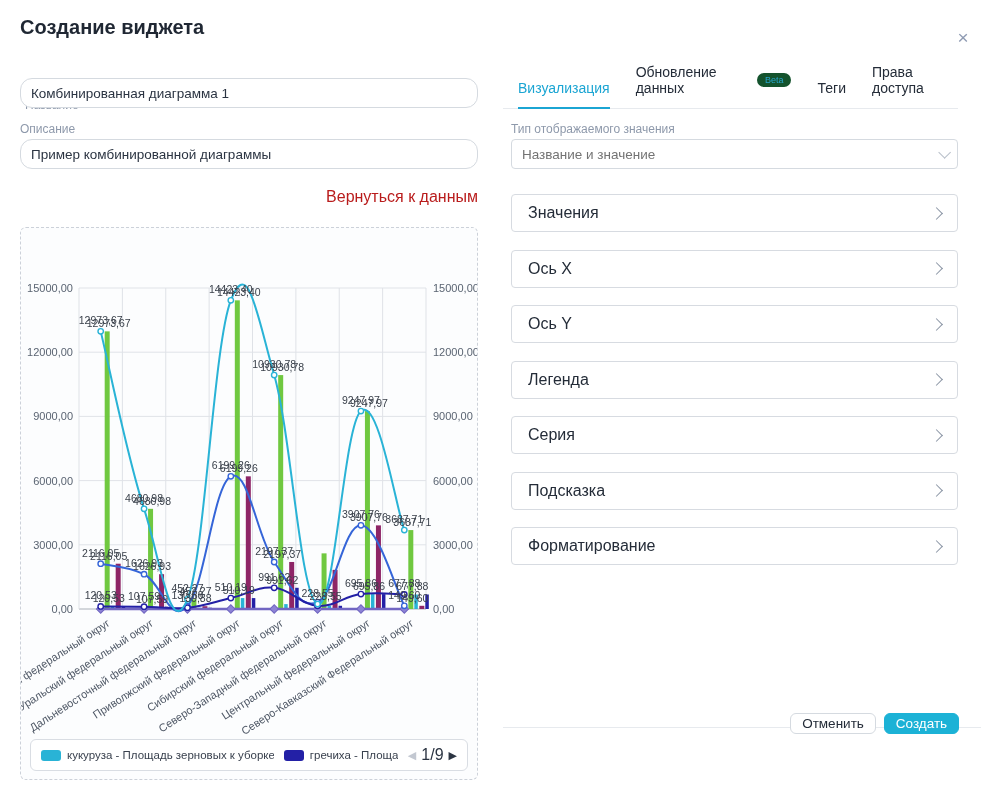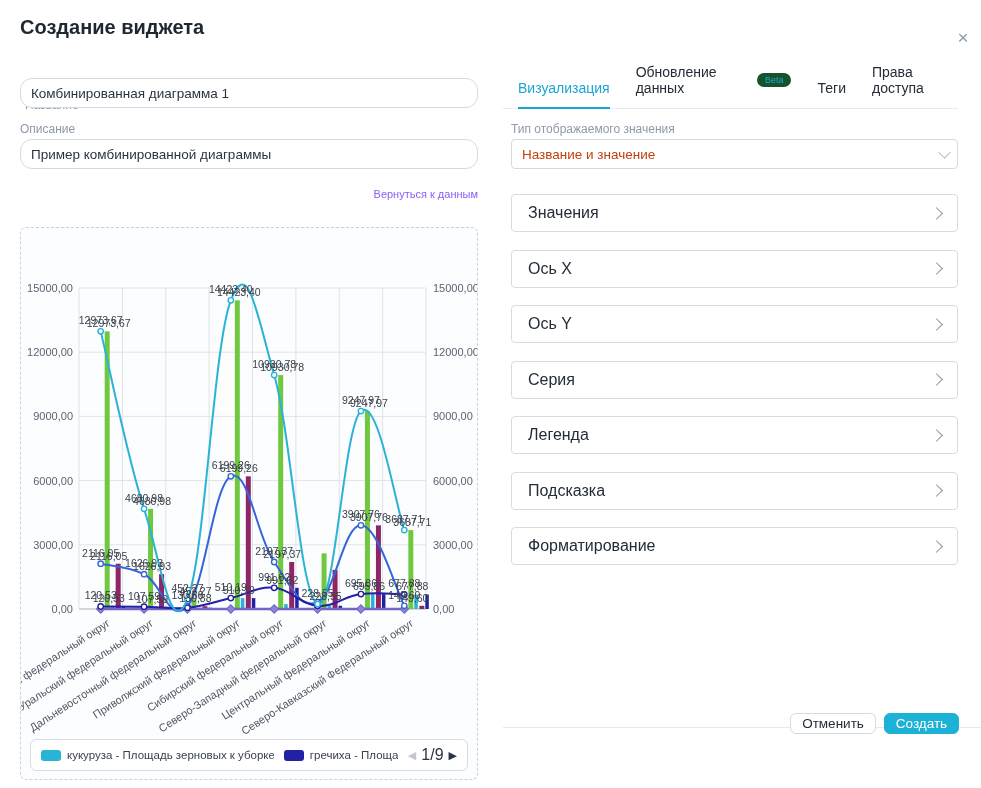--- a/index.html
+++ b/index.html
@@ -7,21 +7,21 @@
   .abs{position:absolute;}
   
   .modal-title{left:20px;top:16px;font-size:20px;font-weight:bold;color:#1f2733;}
   .close-btn{left:951px;top:26px;width:24px;height:24px;color:#8f9bb3;font-size:19px;
     display:flex;align-items:center;justify-content:center;cursor:pointer;}
   
   .field-label{font-size:12px;color:#8e99ab;}
   .text-input{left:20px;width:458px;height:30px;box-sizing:border-box;border:1px solid #d5dae0;
     border-radius:12px;padding:0 10px;font-size:13.5px;color:#2b3442;outline:none;
     font-family:"Liberation Sans","DejaVu Sans",sans-serif;background:#fff;}
-  .back-link{top:188px;left:20px;width:458px;text-align:right;font-size:11px;color:#8b5cf6;cursor:pointer;}
+  .back-link{top:188px;left:20px;width:458px;text-align:right;font-size:16px;color:#b91c1c;cursor:pointer;}
   
   .chart-card{left:20px;top:227px;width:458px;height:553px;box-sizing:border-box;
     border:1px dashed #ccd1d9;border-radius:6px;background:#fcfdfe;}
   .chart-card svg{position:absolute;left:0;top:0;}
   .legend-box{position:absolute;left:9px;right:9px;bottom:8px;height:32px;box-sizing:border-box;
     border:1px solid #d9dde3;border-radius:6px;background:#fff;display:flex;align-items:center;
     padding:0 10px;font-size:11.5px;color:#39414e;white-space:nowrap;overflow:hidden;}
   .legend-swatch{display:inline-block;width:20px;height:11px;border-radius:3px;margin:0 6px 0 0;flex:0 0 auto;}
   .legend-item{display:flex;align-items:center;margin-right:10px;overflow:hidden;}
   .legend-pager{margin-left:auto;display:flex;align-items:center;gap:5px;flex:0 0 auto;}
@@ -29,21 +29,21 @@
   .pager-next{color:#2b3442;font-size:11px;cursor:pointer;}
   .pager-page{font-size:16px;color:#2b3442;}
   
   .tabs-row{left:503px;top:64px;width:455px;display:flex;gap:26px;border-bottom:1px solid #e7eaee;
     padding-left:15px;box-sizing:border-box;align-items:flex-end;}
   .tab{font-size:14px;color:#242c38;padding-bottom:11px;cursor:pointer;display:flex;align-items:center;
     border-bottom:2.5px solid transparent;margin-bottom:-1px;}
   .tab.active{color:#1ba5d3;border-bottom-color:#1ba5d3;}
   .beta-badge{background:#14532d;color:#27a5cc;font-size:9px;padding:2px 8px;border-radius:9px;margin-left:7px;}
   .select-box{left:511px;top:139px;width:447px;height:30px;box-sizing:border-box;border:1px solid #d5dae0;
-    border-radius:4px;display:flex;align-items:center;padding:0 10px;font-size:13.5px;color:#c2410c;cursor:pointer;}
+    border-radius:4px;display:flex;align-items:center;padding:0 10px;font-size:13.5px;color:#737373;cursor:pointer;}
   .caret-down{margin-left:auto;width:8px;height:8px;border-right:1.5px solid #b9c0ca;border-bottom:1.5px solid #b9c0ca;
     transform:rotate(45deg) translateY(-3px);}
   .acc-list{left:511px;top:194px;width:447px;}
   .acc-item{height:38px;box-sizing:border-box;border:1px solid #d7dbe1;border-radius:4px;background:#fff;
     display:flex;align-items:center;padding:0 16px;font-size:16px;color:#242c38;cursor:pointer;margin-bottom:17.5px;}
   .chev-right{margin-left:auto;width:8px;height:8px;border-right:1.5px solid #8a94a4;border-top:1.5px solid #8a94a4;
     transform:rotate(45deg);}
   .footer-divider{left:503px;top:727px;width:478px;height:1px;background:#e7eaee;}
   .btn{position:absolute;top:713px;height:21px;box-sizing:border-box;border-radius:6px;font-size:13.5px;
     display:flex;align-items:center;justify-content:center;cursor:pointer;
@@ -261,25 +261,25 @@
     </div>
     <div class="acc-item">
       <span>Ось X</span>
       <span class="chev-right"></span>
     </div>
     <div class="acc-item">
       <span>Ось Y</span>
       <span class="chev-right"></span>
     </div>
     <div class="acc-item">
+      <span>Легенда</span>
+      <span class="chev-right"></span>
+    </div>
+    <div class="acc-item">
       <span>Серия</span>
-      <span class="chev-right"></span>
-    </div>
-    <div class="acc-item">
-      <span>Легенда</span>
       <span class="chev-right"></span>
     </div>
     <div class="acc-item">
       <span>Подсказка</span>
       <span class="chev-right"></span>
     </div>
     <div class="acc-item">
       <span>Форматирование</span>
       <span class="chev-right"></span>
     </div>

